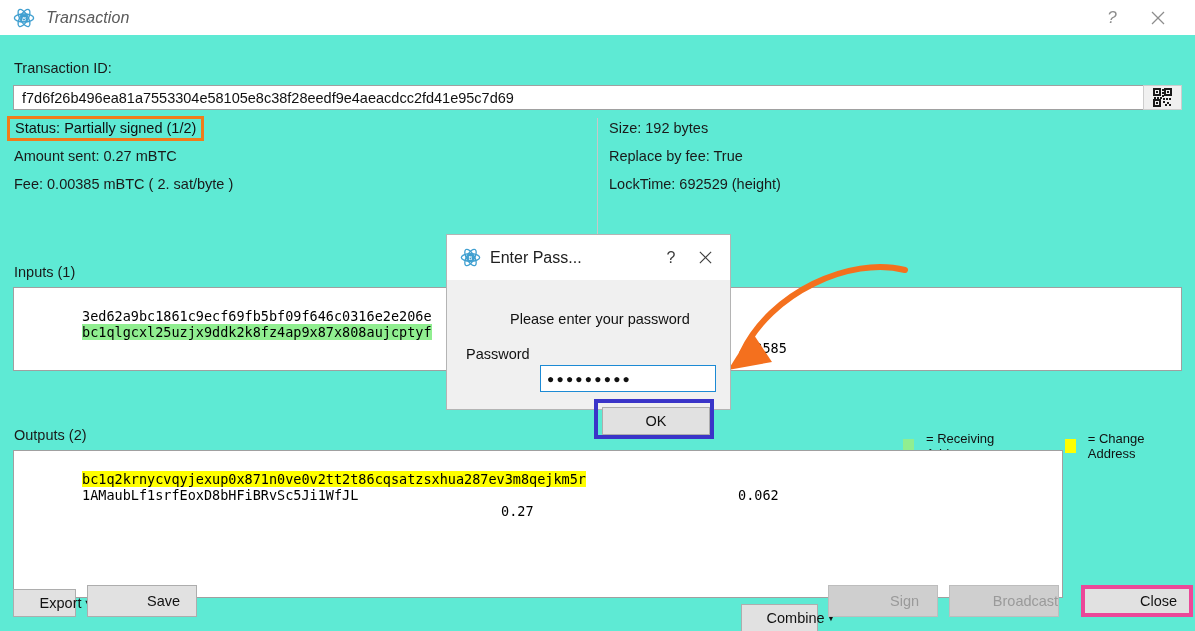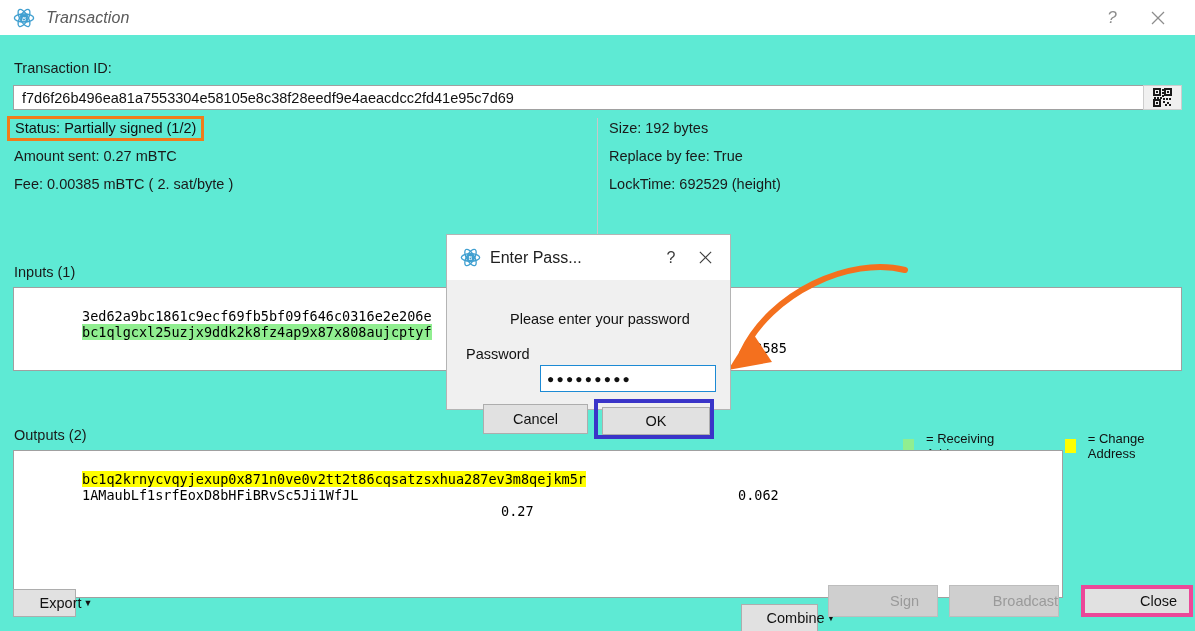--- a/index.html
+++ b/index.html
@@ -270,20 +270,21 @@
       <div class="mono-row">
         <span class="addr" style="margin-left:3px;">1AMaubLf1srfEoxD8bHFiBRvSc5Ji1WfJL</span>
         <span class="amt" style="left:487px;">0.27</span>
       </div>
     </div>
 
     <div class="btn" style="left:13px; top:554px; width:63px; height:28px;">
       <span>Export</span>
       <span class="caret">▼</span>
     </div>
+    <div class="btn" style="left:87px; top:550px; width:110px; height:32px;">Save</div>
 
     <div class="btn" style="left:741px; top:554px; width:77px; height:28px;margin-top:15px;">
       <span>Combine</span>
       <span class="caret">▼</span>
     </div>
     <div class="btn disabled" style="left:828px; top:550px; width:110px; height:32px;">Sign</div>
     <div class="btn disabled" style="left:949px; top:550px; width:110px; height:32px;">Broadcast</div>
     <div class="btn default" style="left:1070px; top:550px; width:112px; height:32px;">Close</div>
 
   </div>
@@ -311,20 +312,19 @@
         <svg width="15" height="15" viewBox="0 0 16 16">
           <line x1="2" y1="2" x2="14" y2="14" stroke="#3c3c3c" stroke-width="1.2"></line>
           <line x1="14" y1="2" x2="2" y2="14" stroke="#3c3c3c" stroke-width="1.2"></line>
         </svg>
       </div>
     </div>
     <div class="modal-body">
       <div class="m-lbl" style="left:19px; top:31px;margin-left:44px;">Please enter your password</div>
       <div class="m-lbl" style="left:19px; top:66px;">Password</div>
       <div class="pw-input">●●●●●●●●●</div>
-      <div class="m-btn-cancel">Cancel</div>
       <div class="ok-highlight">
         <div class="m-btn-ok">OK</div>
       </div>
     </div>
   </div>
 
 </div>
 
 </body></html>

